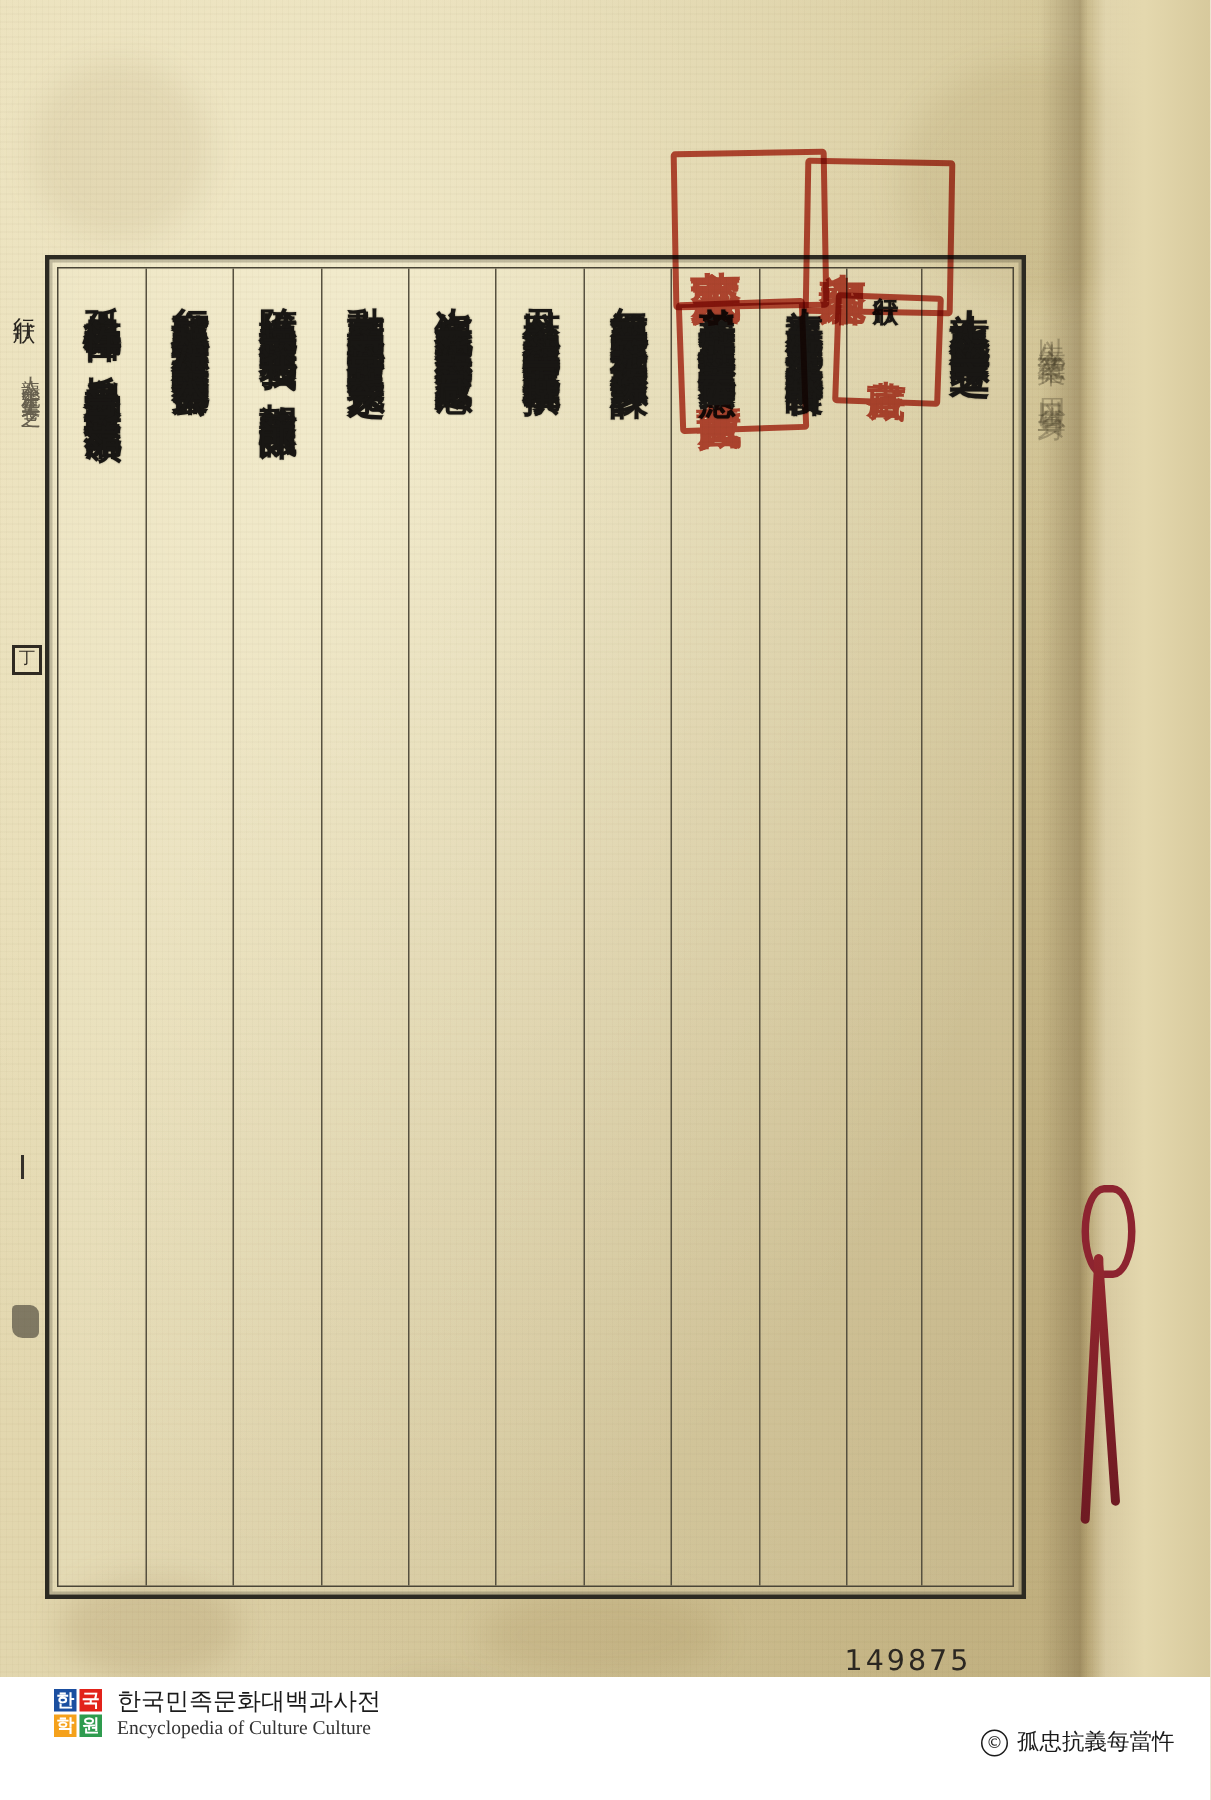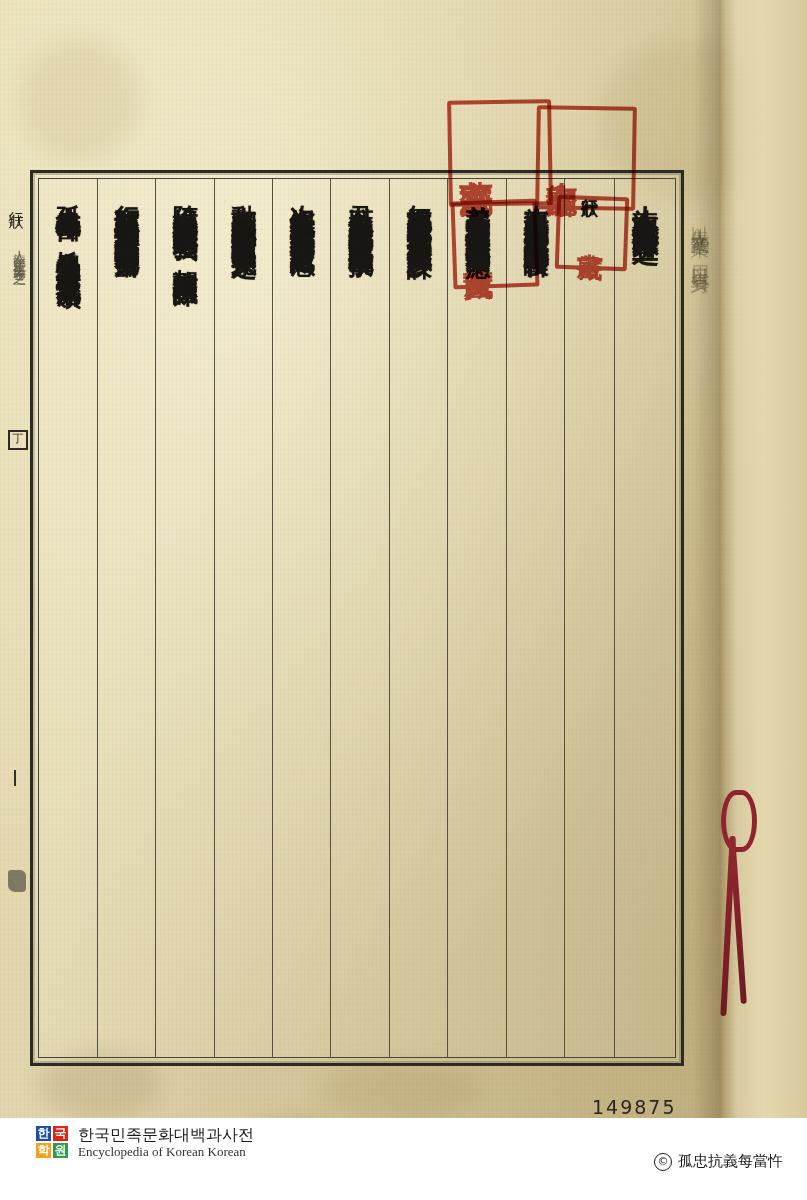--- a/index.html
+++ b/index.html
@@ -245,21 +245,21 @@
     left: 556px; top: 196px;
     width: 64px; height: 66px;
     font-size: 26px;
     grid-template-columns: 1fr;
     transform: rotate(2deg);
   }
 
   
   .catalog-number {
     position: absolute;
-    left: 592px;
+    left: 563px;
     top: 1096px;
     font-family: "DejaVu Sans", sans-serif;
     font-size: 19px;
     letter-spacing: 2px;
     color: #2b2721;
   }
 
   .logo-block {
     position: absolute;
     left: 36px;
@@ -281,21 +281,21 @@
     font-size: 12px;
     color: #fff;
     line-height: 15px;
     text-align: center;
   }
   .logo-mark .q1 { left: 0;  top: 0;  background: #1b4fa0; }
   .logo-mark .q2 { left: 17px; top: 0;  background: #e2231a; }
   .logo-mark .q3 { left: 0;  top: 17px; background: #f5a11b; }
   .logo-mark .q4 { left: 17px; top: 17px; background: #2e9b4e; }
   .logo-text-ko {
-    font-family: Liberation Sans, sans-serif;
+    font-family: Liberation Mono, monospace;
     font-size: 16px;
     color: #1a1a1a;
     line-height: 1.15;
     text-align: right;
   }
   .logo-text-en {
     font-family: "Liberation Serif", serif;
     font-size: 13px;
     color: #333;
     line-height: 1.15;
@@ -430,21 +430,21 @@
 
   <div class="logo-block">
     <div class="logo-mark">
       <div class="q q1">한</div>
       <div class="q q2">국</div>
       <div class="q q3">학</div>
       <div class="q q4">원</div>
     </div>
     <div>
       <div class="logo-text-ko">한국민족문화대백과사전</div>
-      <div class="logo-text-en">Encyclopedia of Korean Korean</div>
+      <div class="logo-text-en">Encyclopedia of Culture Culture</div>
     </div>
   </div>
 
   <div class="copyright">
     <span class="c-mark">©</span>
     <span>孤忠抗義每當忤</span>
   </div>
 
 </div>
 

